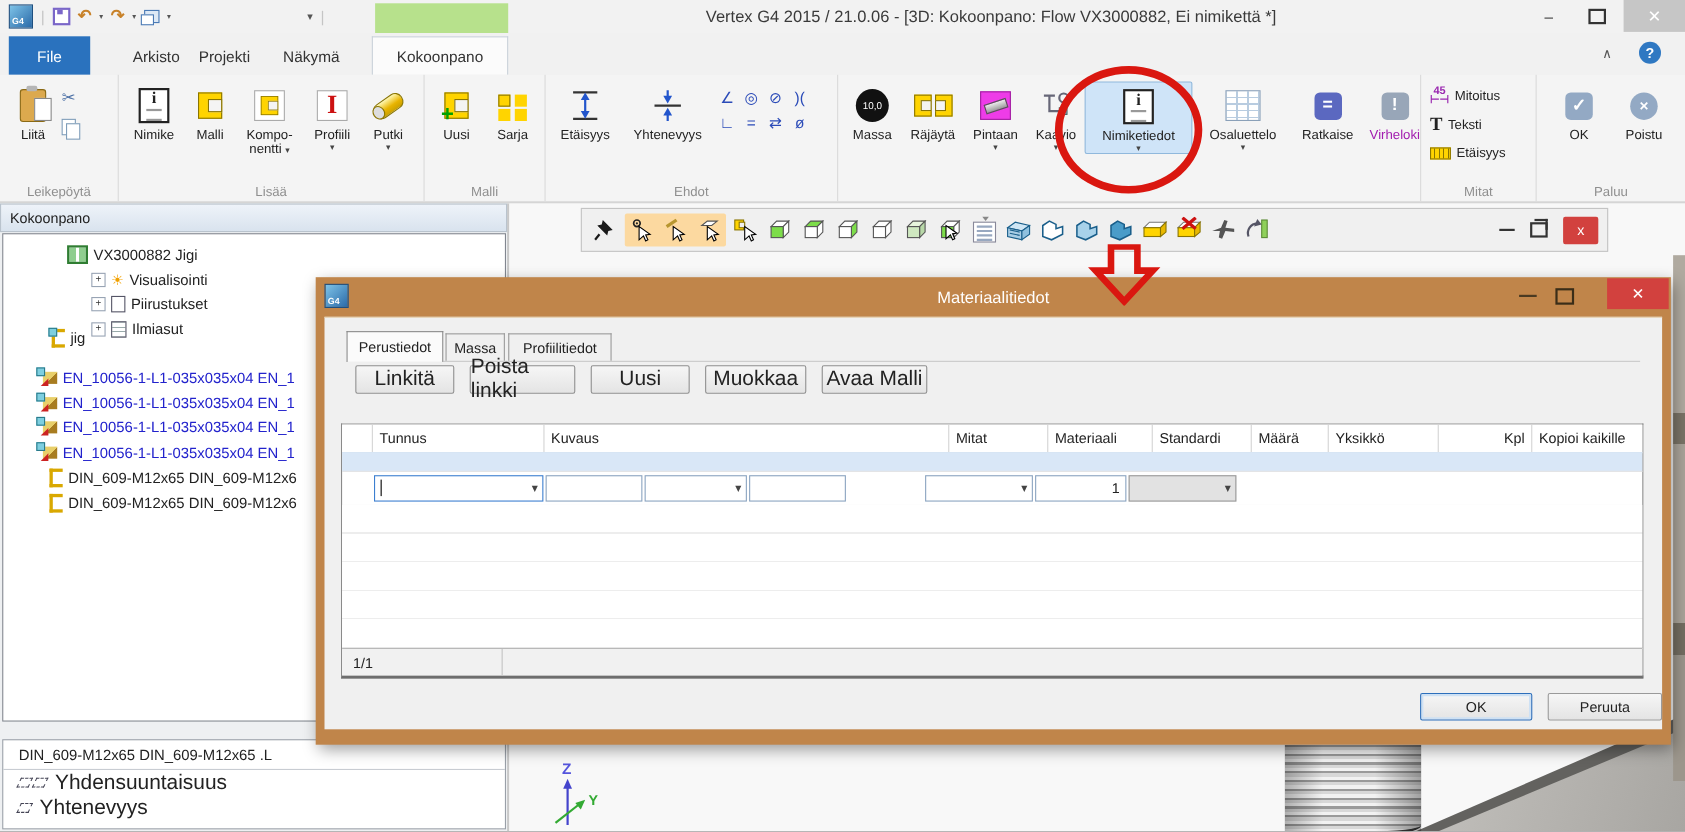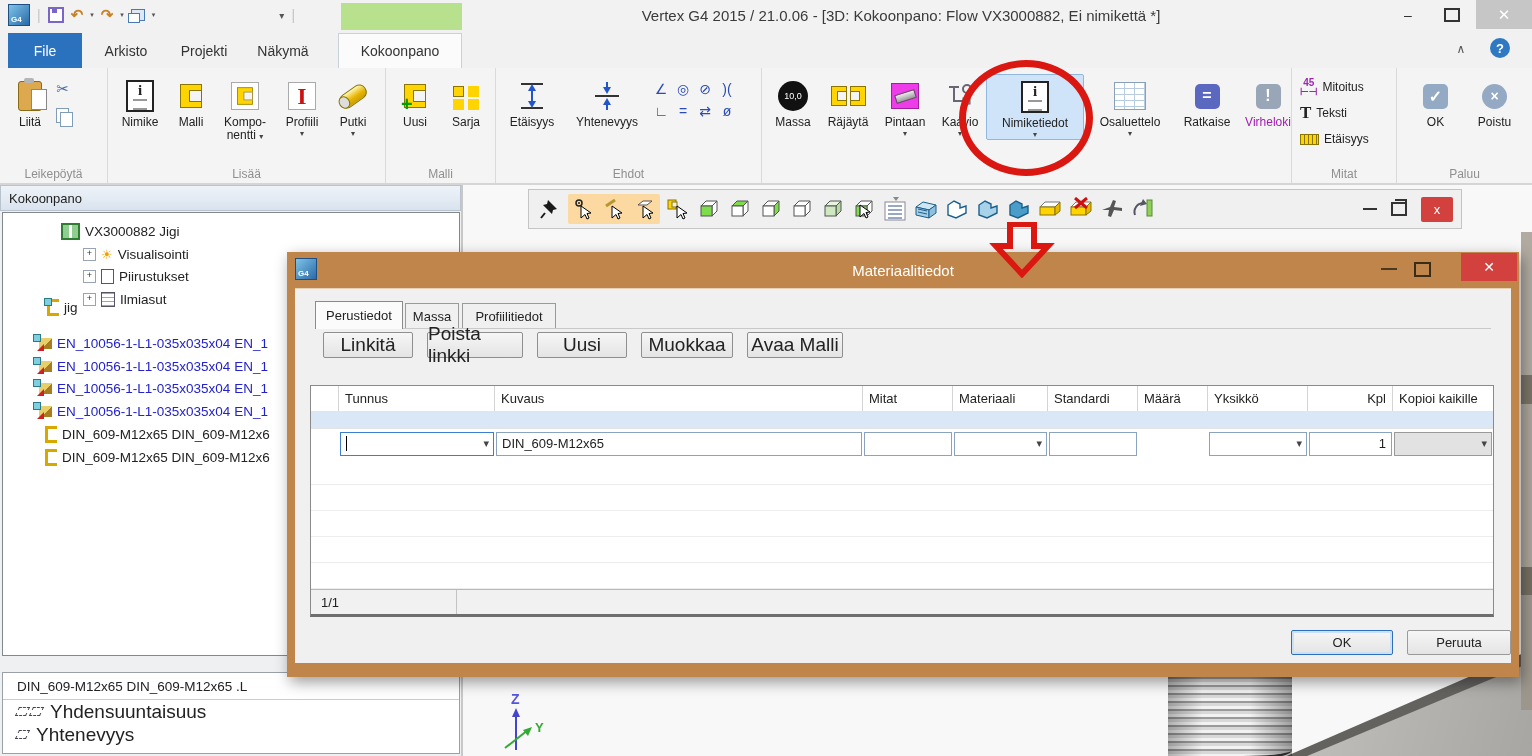--- a/index.html
+++ b/index.html
@@ -178,21 +178,21 @@
     <div id="main-title">Vertex G4 2015 / 21.0.06 - [3D: Kokoonpano:  Flow VX3000882, Ei nimikettä  *]</div>
     <div class="winctl" id="btn-min">–</div>
     <div class="winctl" id="btn-max">
         <span class="maxglyph"></span>
       </div>
     <div class="winctl" id="btn-close">✕</div>
   </div>
 
   <div id="tabrow">
     <div class="rtab file" style="left:8px;width:74px;">File</div>
-    <div class="rtab" style="left:90px;width:72px;">Arkisto</div>
+    <div class="rtab" style="left:106px;width:72px;">Arkisto</div>
     <div class="rtab" style="left:168px;width:72px;">Projekti</div>
     <div class="rtab" style="left:248px;width:70px;">Näkymä</div>
     <div class="rtab active" style="left:338px;width:124px;">Kokoonpano</div>
     <div id="ribbon-collapse">∧</div>
     <div id="help-icon">?</div>
   </div>
 
   <div id="ribbon">
 
     <div class="rgroup" style="width:108px;">
@@ -682,23 +682,20 @@
         </div>
         <div id="stripe"></div>
         <div id="editrow">
           <div class="ecell" style="width:28px;"></div>
           <div class="ecell" style="width:156px;">
               <span class="fld combo focus">
                 <span class="caret"></span>
                 <span></span>
               </span>
             </div>
-          <div class="ecell" style="width:368px;">
-              <span class="fld">DIN_609-M12x65</span>
-            </div>
           <div class="ecell" style="width:90px;">
               <span class="fld"></span>
             </div>
           <div class="ecell" style="width:95px;">
               <span class="fld combo"></span>
             </div>
           <div class="ecell" style="width:90px;">
               <span class="fld"></span>
             </div>
           <div class="ecell" style="width:70px;"></div>

